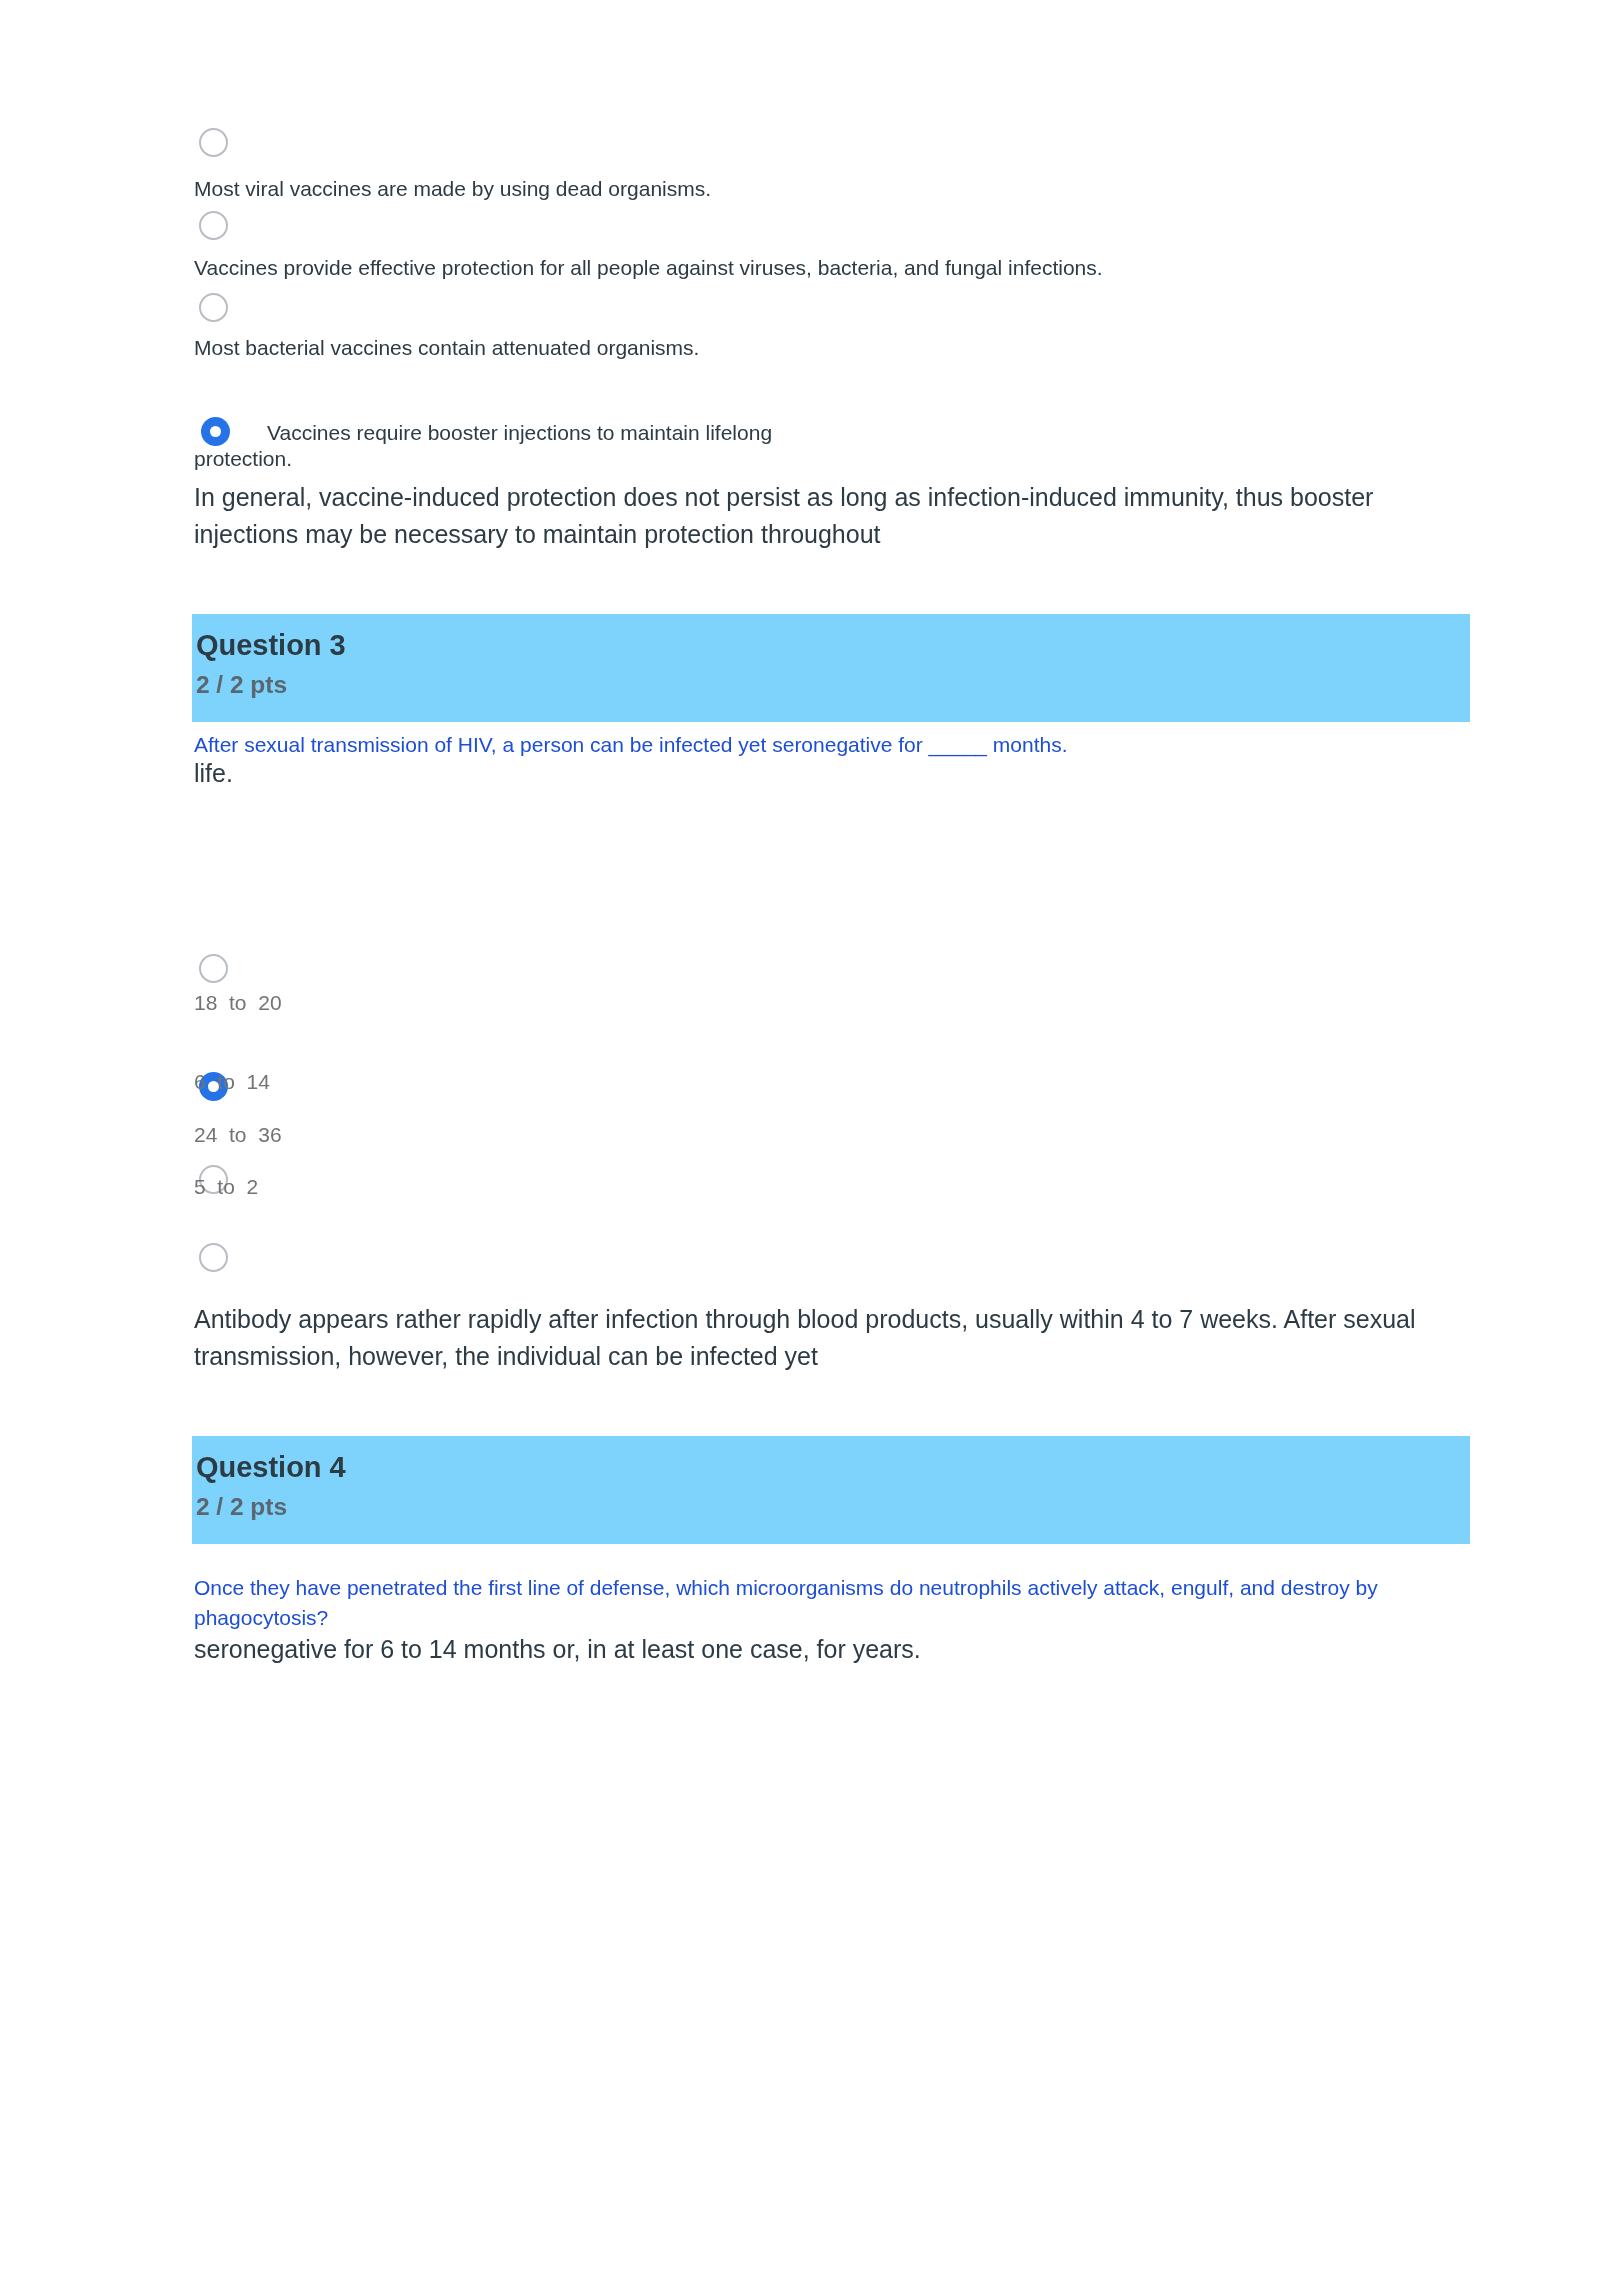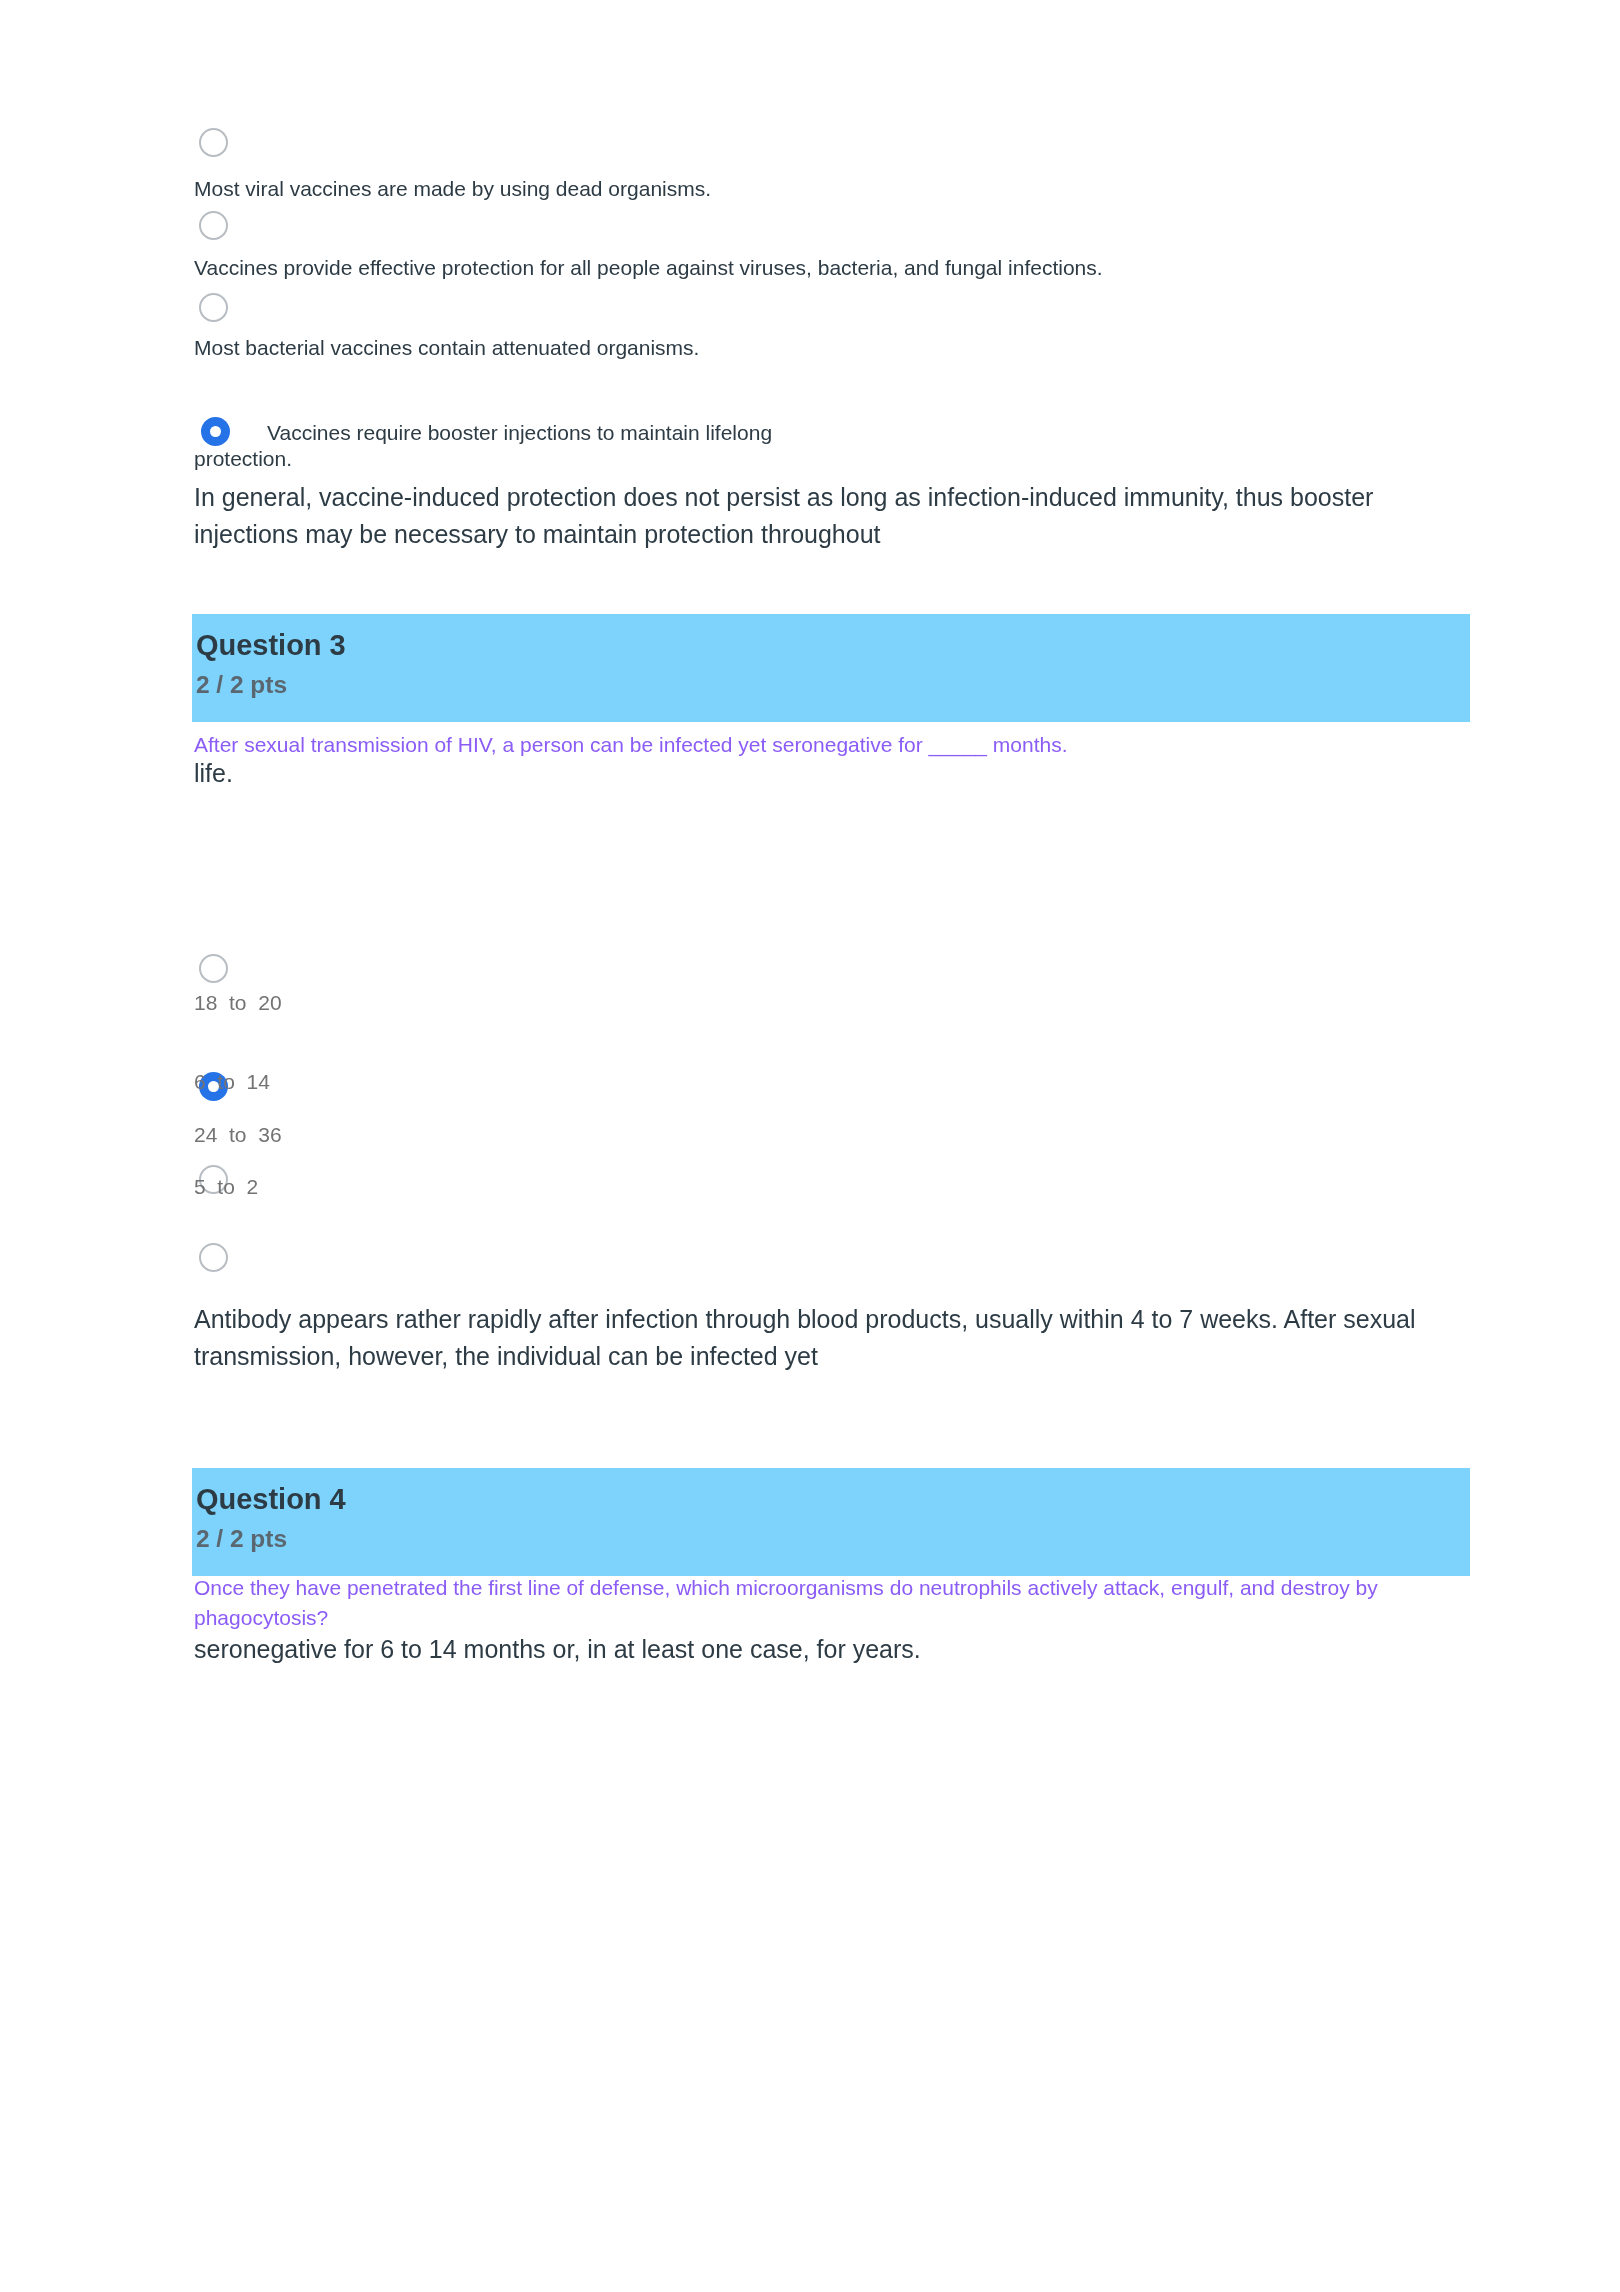--- a/index.html
+++ b/index.html
@@ -96,21 +96,21 @@
     font-size: 24.5px;
     font-weight: bold;
     line-height: 31px;
     color: #5b6770;
   }
 
   .q-prompt {
     position: absolute;
     font-size: 21px;
     line-height: 30px;
-    color: #8b5cf6;
+    color: #1d4ed8;
     width: 1206px;
   }
 </style>
 </head>
 <body>
 
 <div class="page">
 
   <span class="radio" style="left:199px; top:128px;"></span>
   <div class="opt-label" style="left:194px; top:174px;">Most viral vaccines are made by using dead organisms.</div>
@@ -143,21 +143,21 @@
   <div class="opt-label-sp" style="left:194px; top:1067px;">6  to  14</div>
 
   <span class="radio" style="left:199px; top:1165px;"></span>
   <div class="opt-label-sp" style="left:194px; top:1120px;text-align:right;">24  to  36</div>
 
   <span class="radio" style="left:199px; top:1243px;"></span>
   <div class="opt-label-sp" style="left:194px; top:1172px;">5  to  2</div>
 
   <div class="feedback" style="left:194px; top:1301px;">Antibody appears rather rapidly after infection through blood products, usually within 4 to 7 weeks. After sexual transmission, however, the individual can be infected yet</div>
 
-  <div class="q-header" style="top:1468px; height:108px;">
+  <div class="q-header" style="top:1436px; height:108px;">
     <div class="q-title" style="top:13.7px;">Question 4</div>
     <div class="q-pts" style="top:55px;">2 / 2 pts</div>
   </div>
 
   <div class="q-prompt" style="left:194px; top:1573px; width:1186px;">Once they have penetrated the first line of defense, which microorganisms do neutrophils actively attack, engulf, and destroy by phagocytosis?</div>
 
   <div class="feedback" style="left:194px; top:1631px;">seronegative for 6 to 14 months or, in at least one case, for years.</div>
 
 </div>
 

